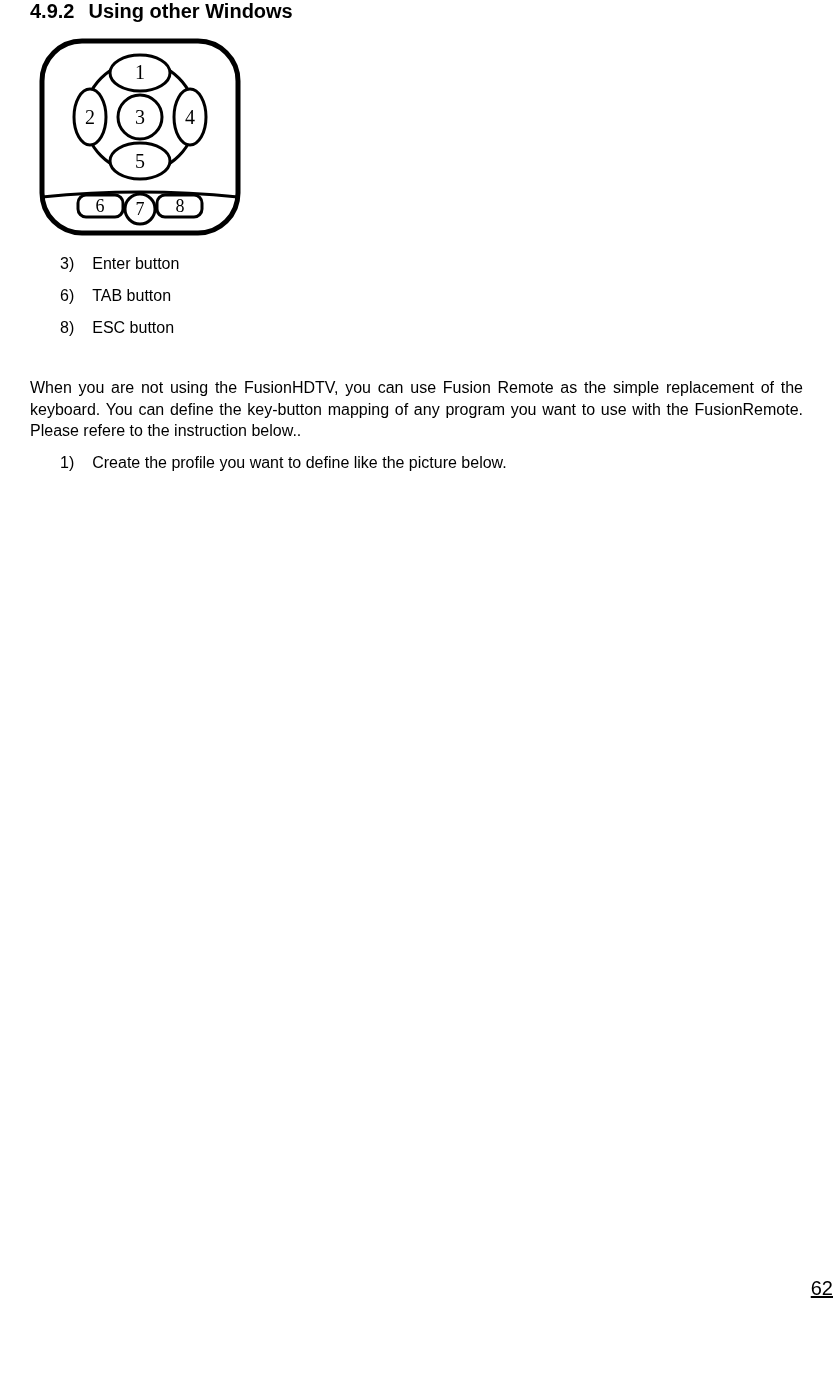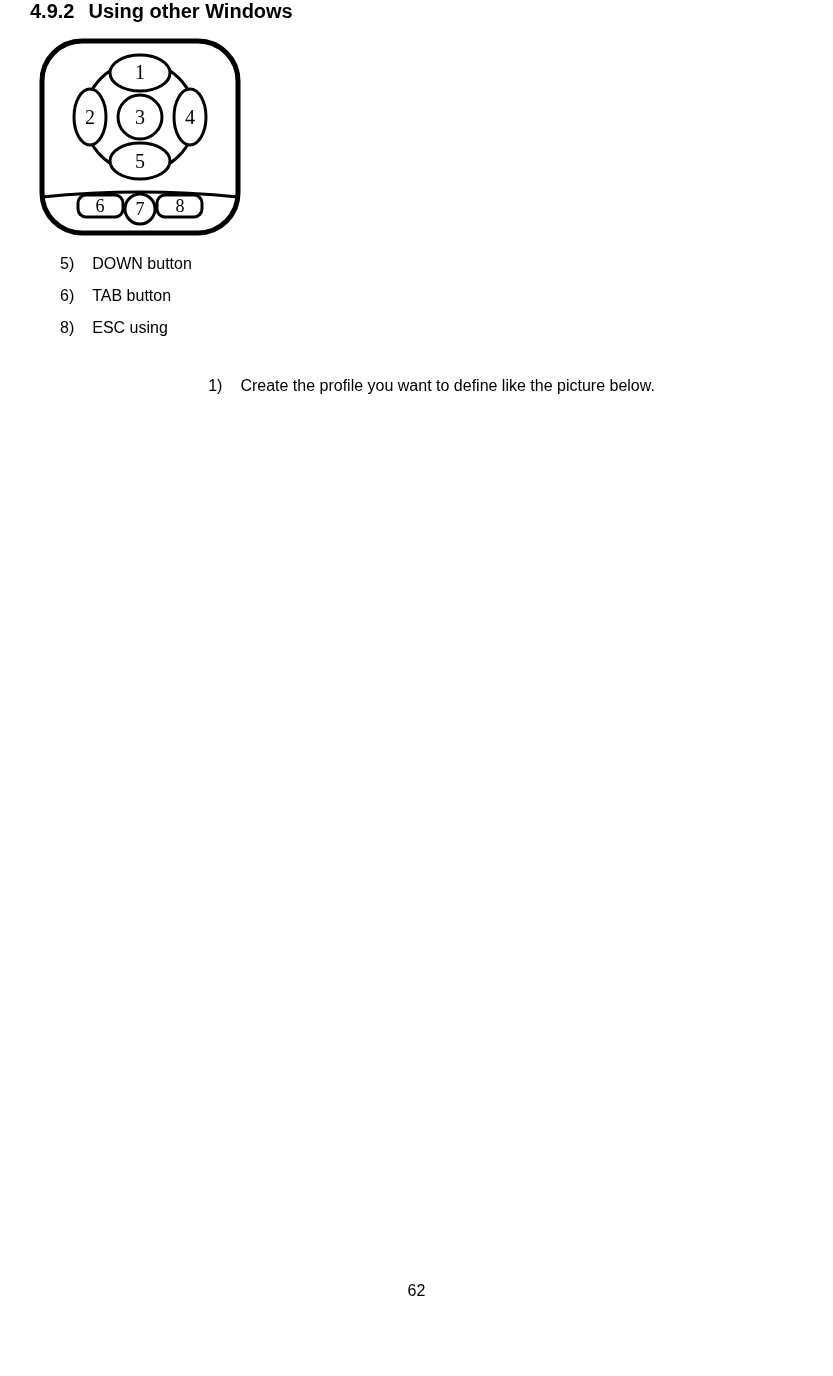--- a/index.html
+++ b/index.html
@@ -48,28 +48,28 @@
     text-align: justify;
   }
   ol.steps {
     list-style: none;
     margin: 0;
     padding: 0 0 0 30px;
   }
   ol.steps li {
     font-size: 16px;
     margin-bottom: 14px;
-    text-align: center;
   }
   .page-number {
     position: absolute;
     bottom: 0;
     left: 0; right: 0;
-    text-align: center;
-    font-size: 16px;
+    text-align: right;
+    font-size: 20px;
+    text-decoration: underline;
   }
 </style>
 </head>
 <body>
 
 <div class="page">
 
   <h3 class="section">
     <span class="num">4.9.2</span><span>Using other Windows</span>
   </h3>
@@ -101,25 +101,26 @@
     <text x="70" y="175" text-anchor="middle" font-family="serif" font-size="18">6</text>
 
     <circle cx="110" cy="172" r="15" fill="#fff" stroke="#000" stroke-width="3"></circle>
     <text x="110" y="178" text-anchor="middle" font-family="serif" font-size="18">7</text>
 
     <rect x="127" y="158" width="45" height="22" rx="8" fill="#fff" stroke="#000" stroke-width="3"></rect>
     <text x="150" y="175" text-anchor="middle" font-family="serif" font-size="18">8</text>
   </svg>
 
   <ol class="btn-list">
-    <li><span class="num-paren">5)</span><span>DOWN button</span></li>
+    <li><span class="num-paren">3)</span><span>Enter button</span></li>
     <li><span class="num-paren">6)</span><span>TAB button</span></li>
-    <li><span class="num-paren">8)</span><span>ESC using</span></li>
+    <li><span class="num-paren">8)</span><span>ESC button</span></li>
   </ol>
 
 
+  <p class="body">When you are not using the FusionHDTV, you can use Fusion Remote as the simple replacement of the keyboard. You can define the key-button mapping of any program you want to use with the FusionRemote. Please refere to the instruction below..</p>
 
   <ol class="steps">
     <li><span class="num-paren">1)</span><span>Create the profile you want to define like the picture below.</span></li>
   </ol>
 
   <div class="page-number">62</div>
 </div>
 
 </body></html>

